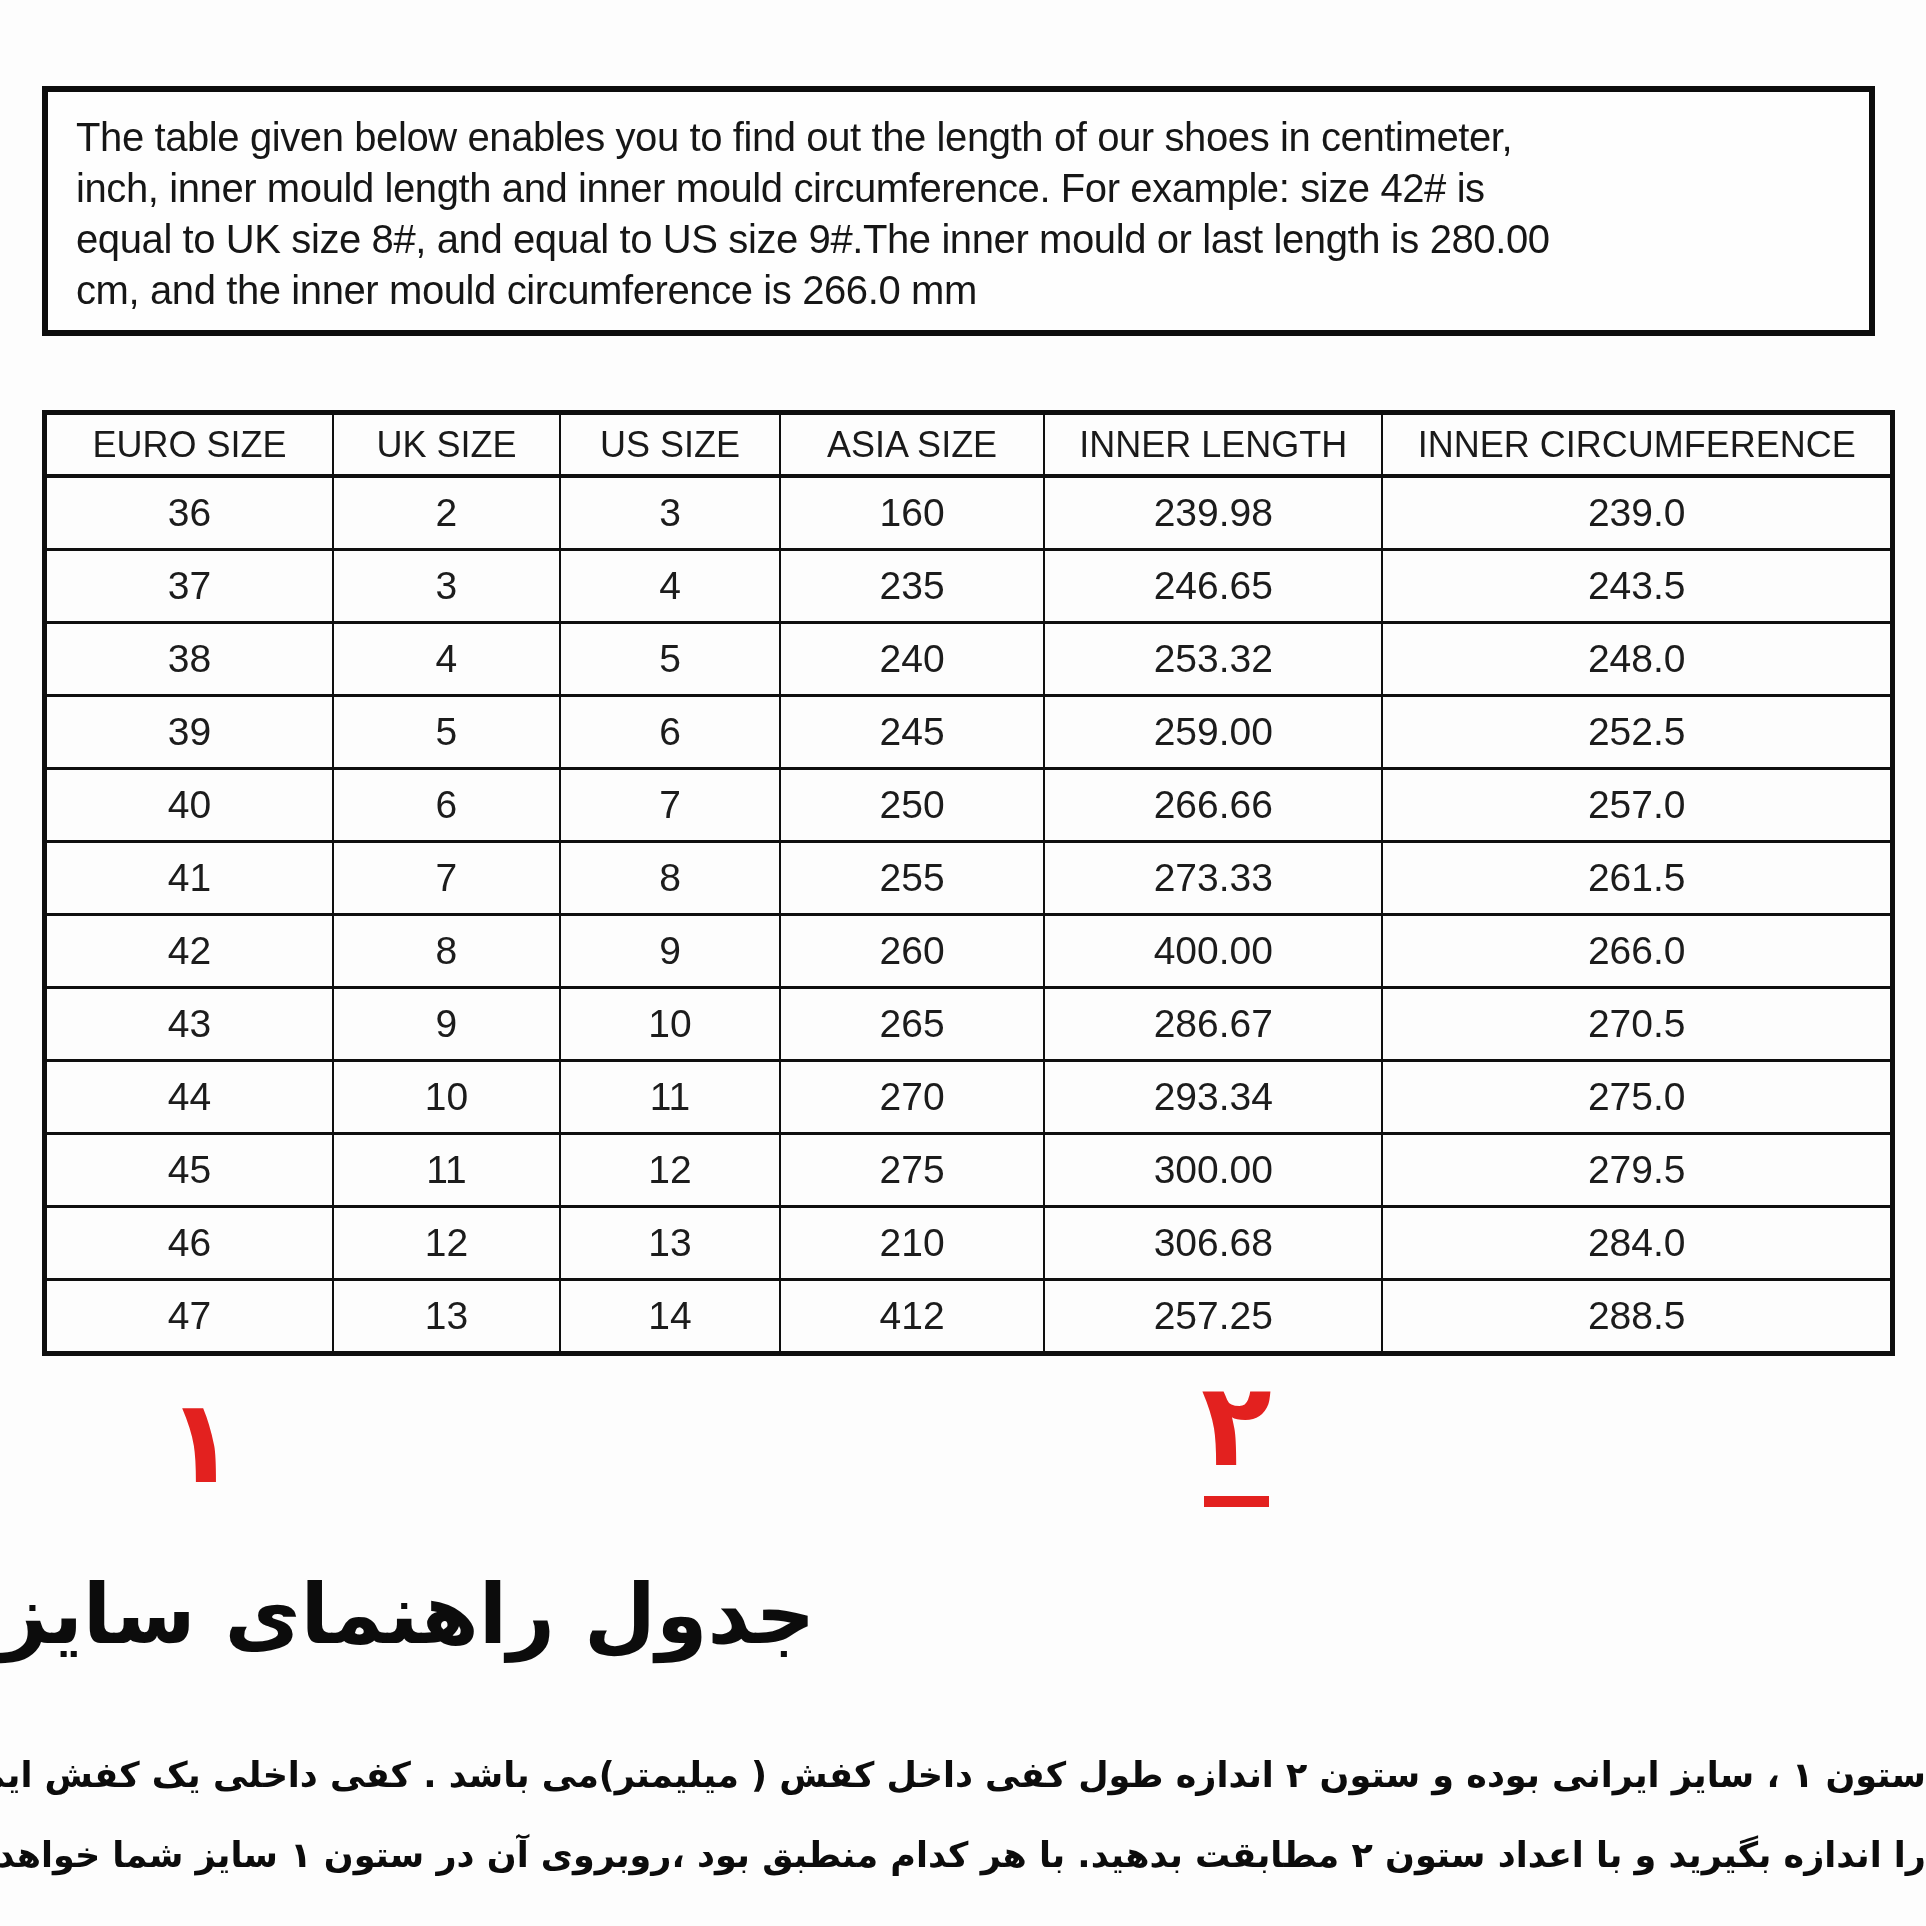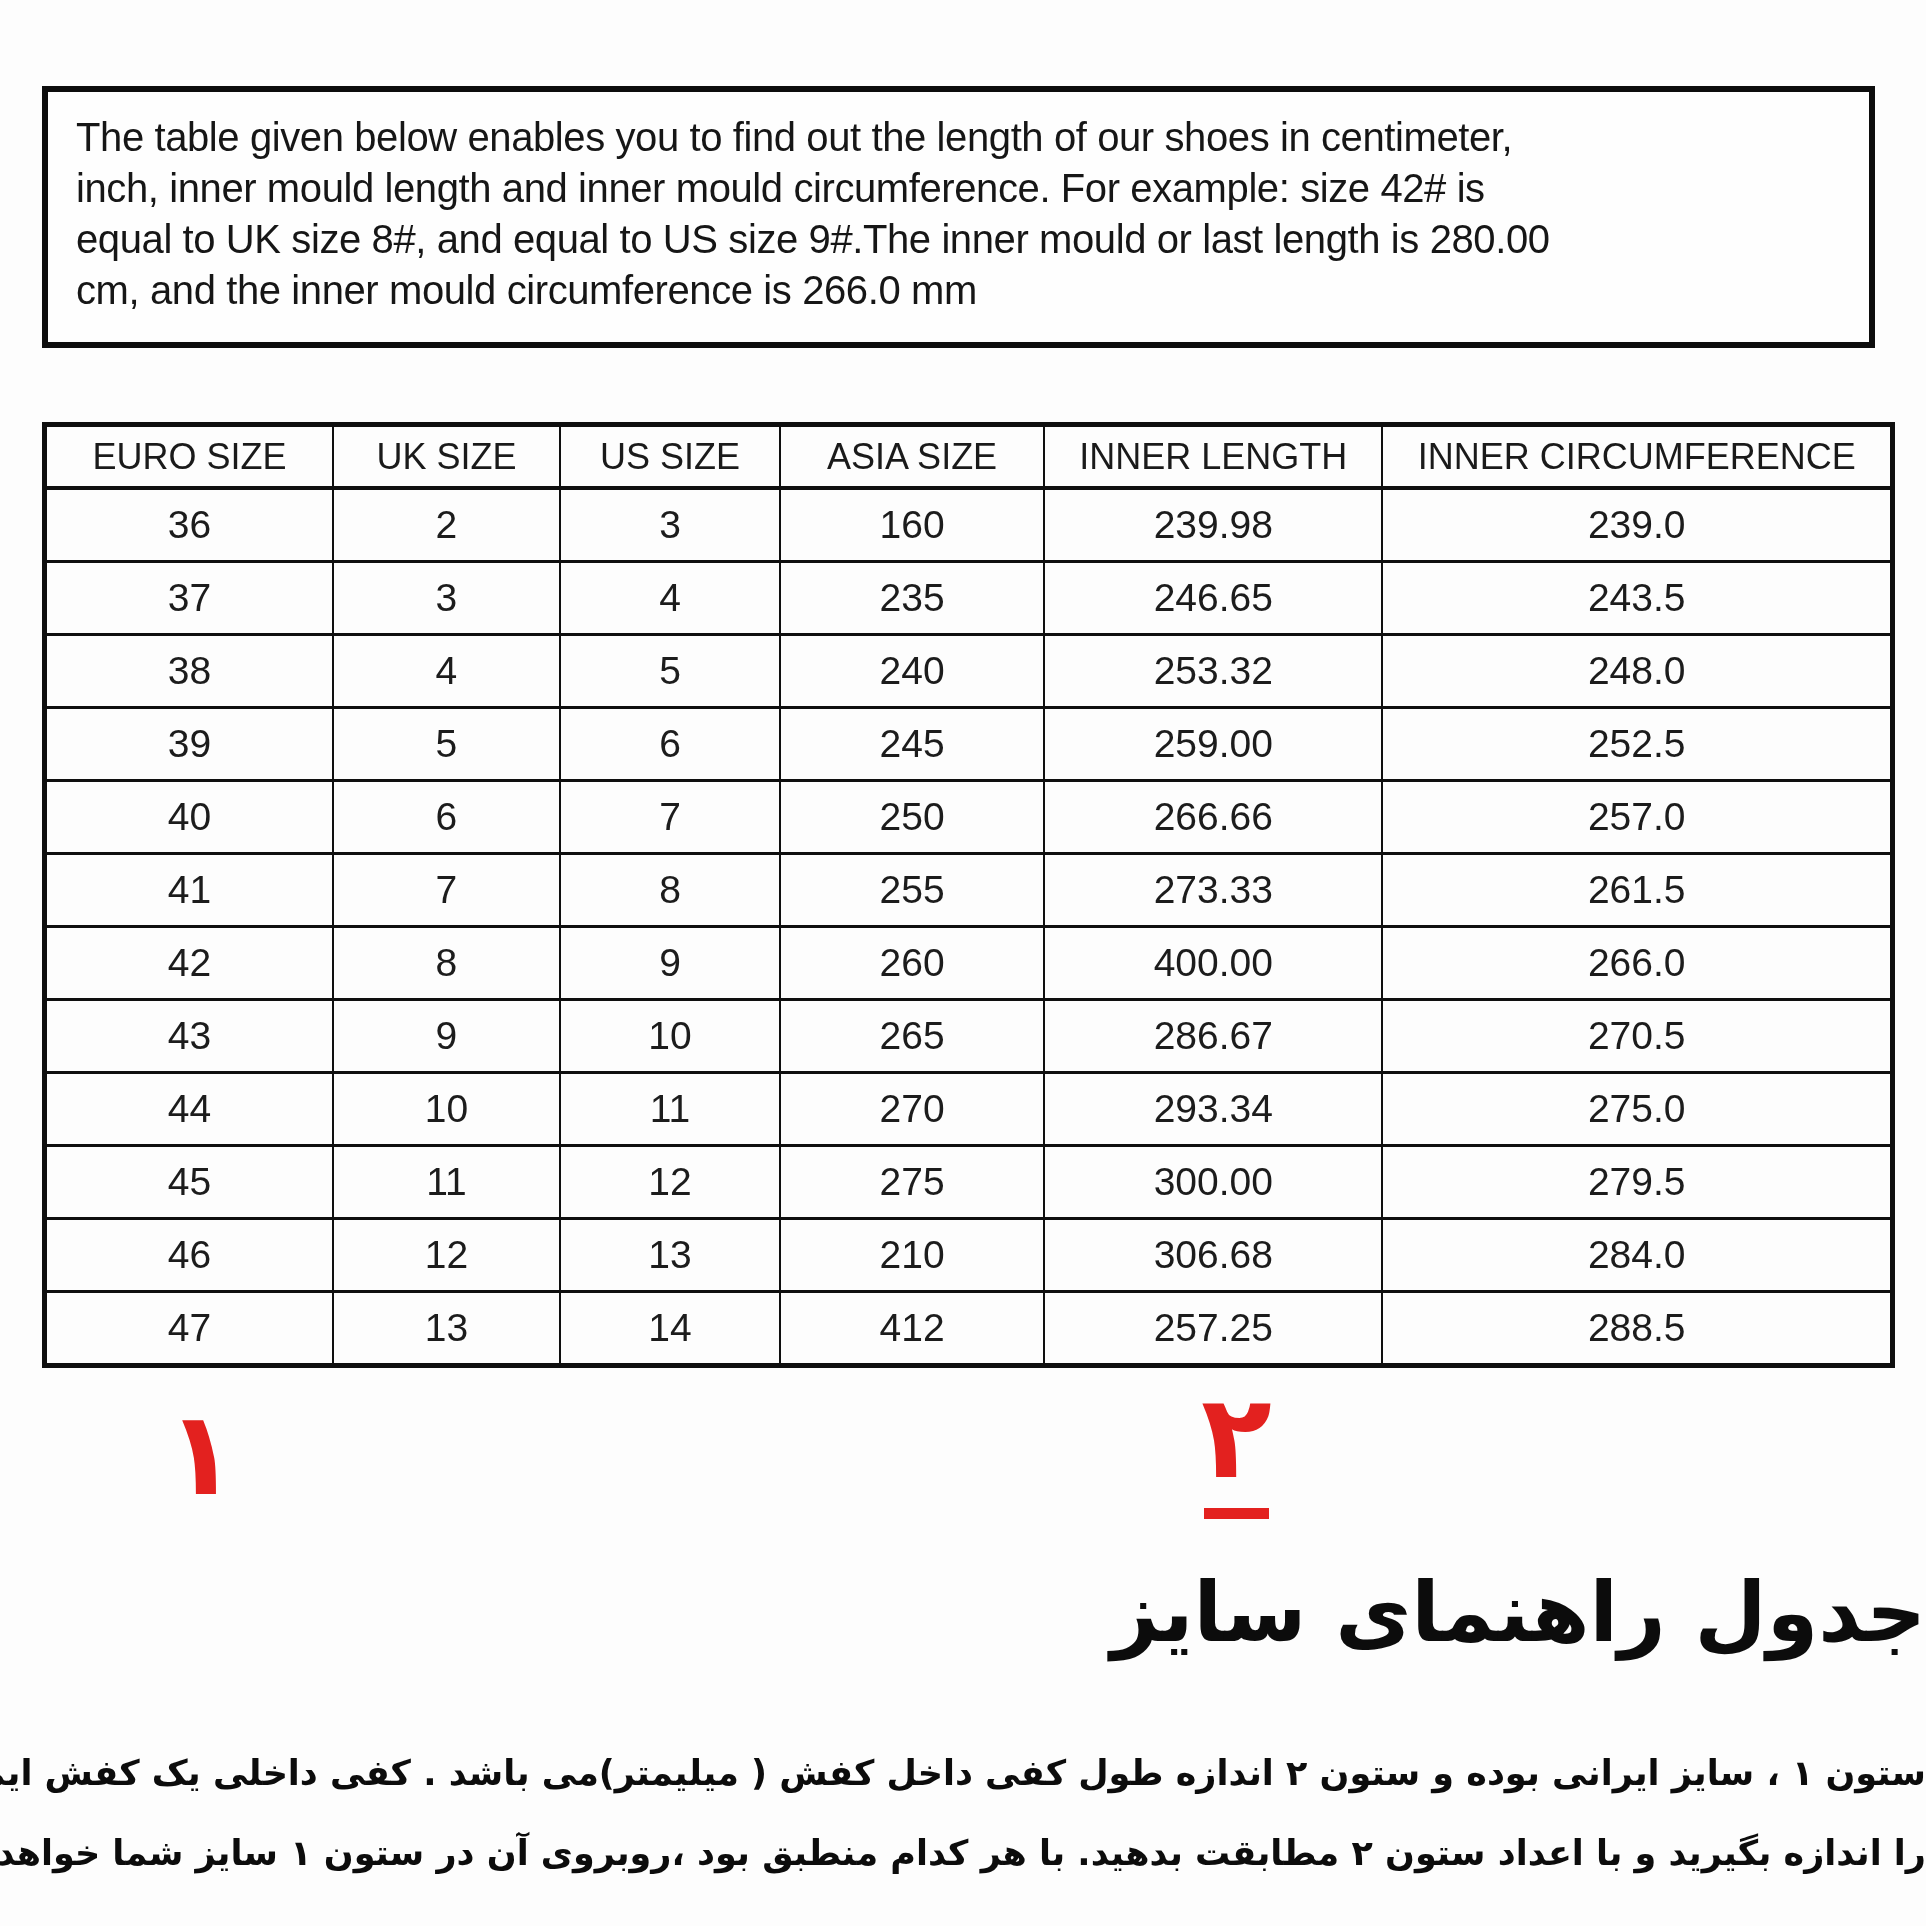--- a/index.html
+++ b/index.html
@@ -14,21 +14,21 @@
     font-family: "Liberation Sans", sans-serif;
     color: #141414;
     position: relative;
   }
 
   
   .intro-box {
     margin: 86px 31px 0 42px;
     width: 1765px;
     border: 6.2px solid #0d0d0d;
-    padding: 20px 28px 26px 28px;
+    padding: 20px 28px 14px 28px;
     background: #fefefe;
   }
   .intro-line {
     font-size: 40px;
     line-height: 51px;
     letter-spacing: -0.4px;
     color: #161616;
     white-space: nowrap;
   }
   .intro-line b {
@@ -94,21 +94,22 @@
     text-align: center;
   }
   .marker-2-underline {
     width: 65px;
     height: 10.8px;
     margin: 7.7px auto 0 auto;
   }
 
   
   .persian-title {
-    text-align: right;
+    margin-top: 14px;
+    text-align: left;
     direction: rtl;
     font-family: "DejaVu Sans", sans-serif;
     font-weight: bold;
     font-size: 83px;
     line-height: 1.25;
     color: #0c0c0c;
     letter-spacing: 0.8px;
   }
 
   

